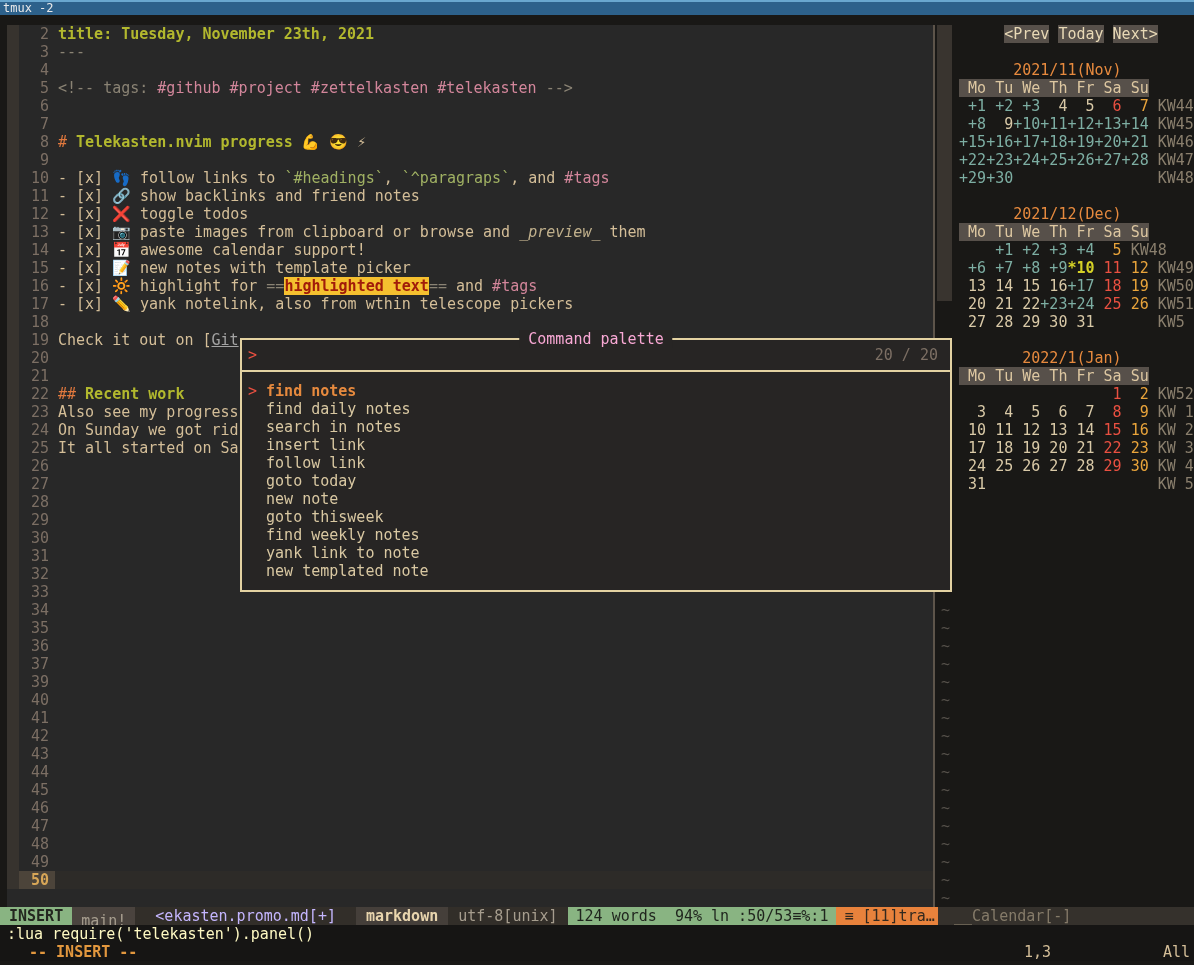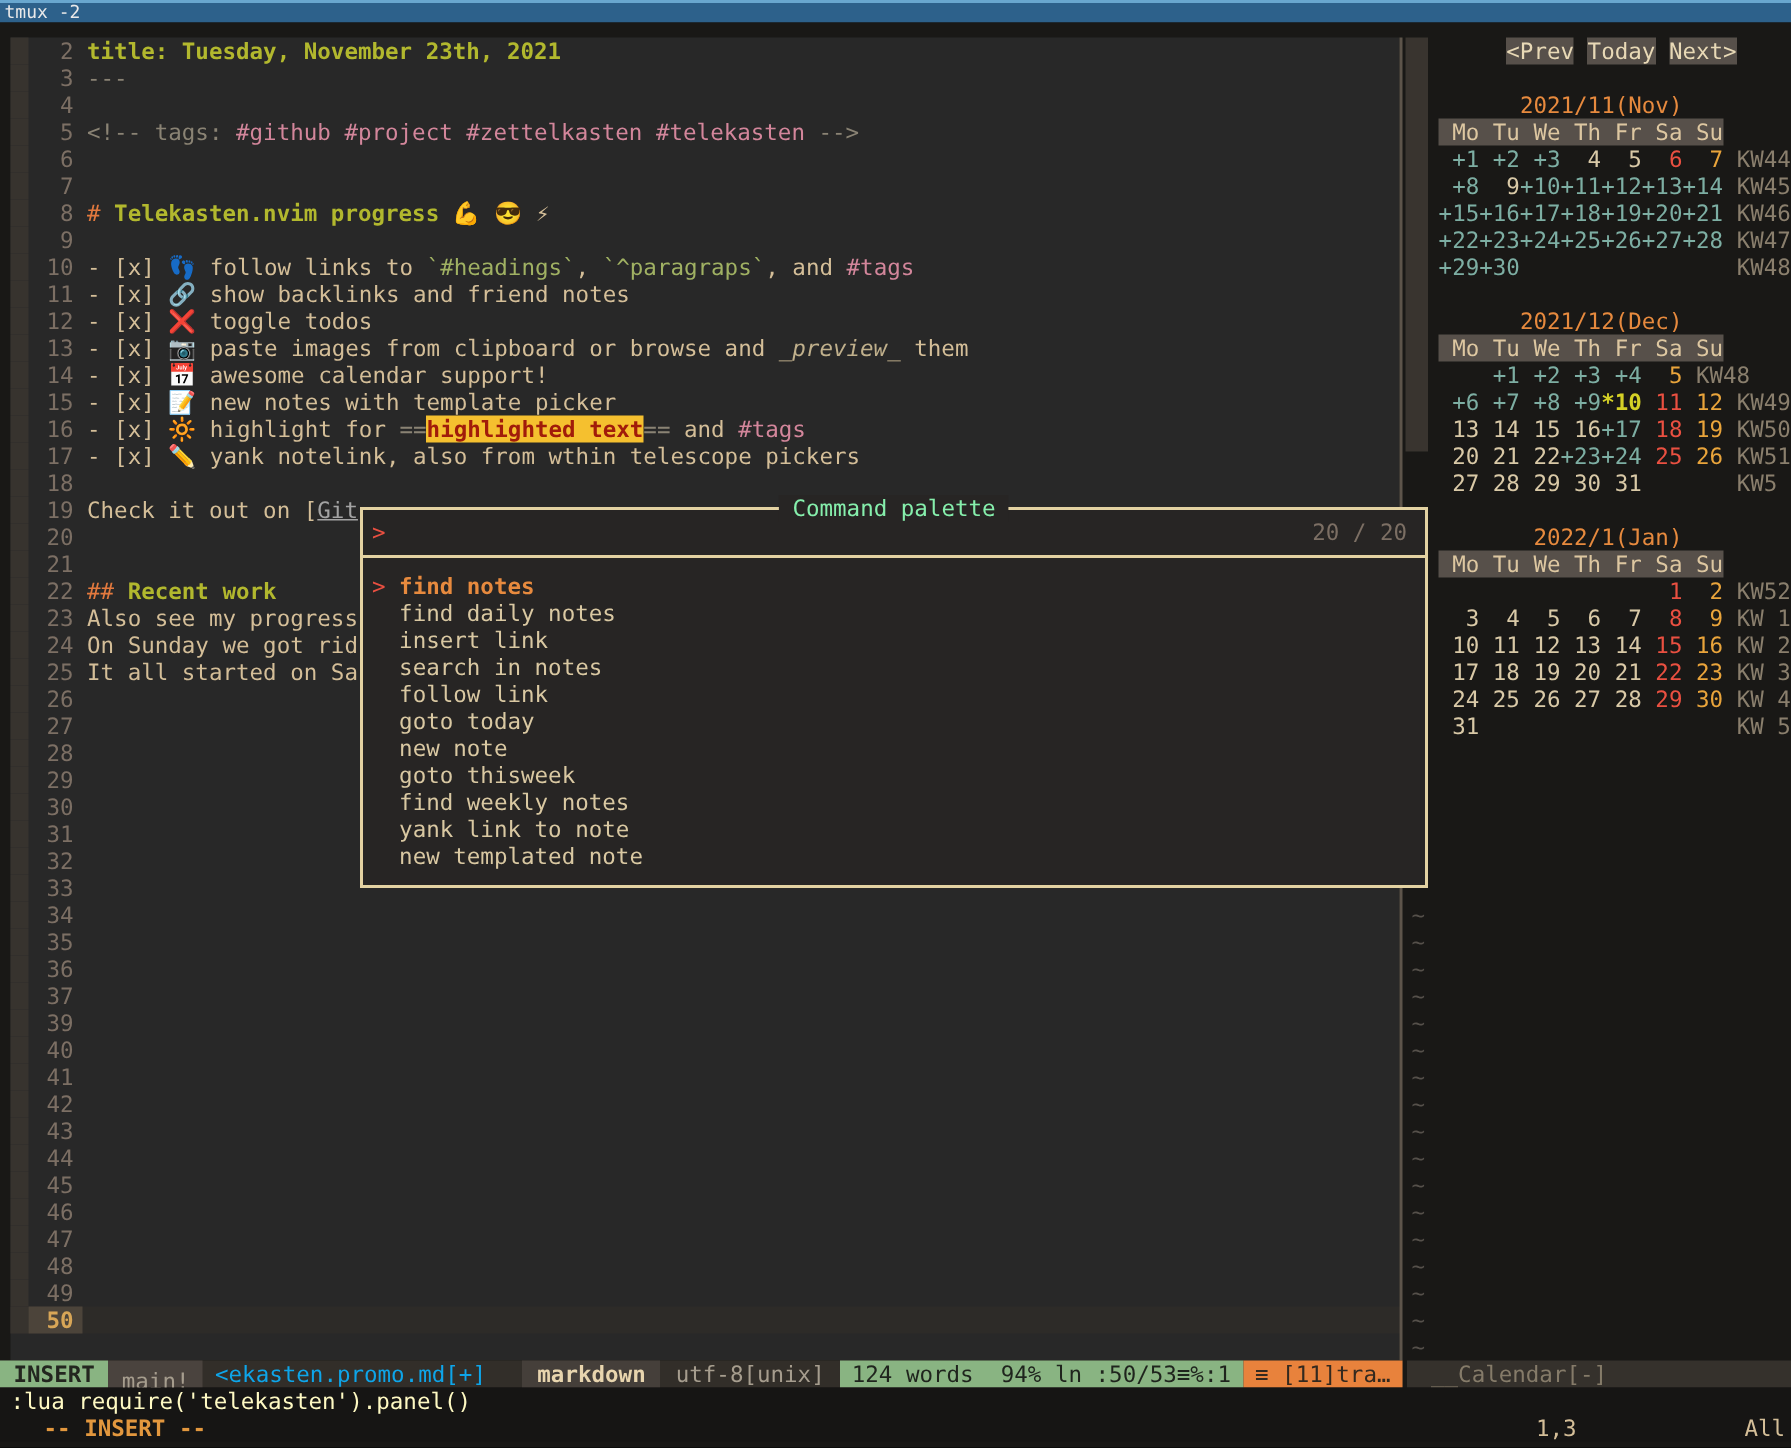--- a/index.html
+++ b/index.html
@@ -21,35 +21,35 @@
   
   .vsep{position:absolute;left:933px;top:10px;width:2px;height:882px;background:#5d544a;}
   .vstrip{position:absolute;left:937px;top:10px;width:15px;height:276px;background:#39342f;}
   
   .calendar{position:absolute;left:941px;top:10px;width:253px;height:940px;}
   .crow{height:18px;white-space:pre;color:#d9c9a7;}
   
   .popup{position:absolute;left:240px;top:323px;width:712px;height:254px;box-sizing:border-box;
          border:2px solid #e3d2a2;background:#272524;}
   .ptitle{position:absolute;top:-10px;left:50%;transform:translateX(-50%);
-          background:#272524;padding:0 9px;color:#86efac;text-align:center;}
+          background:#272524;padding:0 9px;color:#f9a8d4;text-align:center;}
   .prompt{height:30px;line-height:30px;border-bottom:2px solid #e3d2a2;display:flex;
           padding:0 12px 0 6px;white-space:pre;}
   .prompt .caret{color:#ea5041;}
   .prompt .count{margin-left:auto;color:#7c6f64;}
   .plist{padding-top:10px;}
   .pitem{height:18px;white-space:pre;color:#d9c8a2;padding-left:6px;}
   .pitem .sel-caret{color:#ea5041;}
   .pitem.sel .label{color:#e78a3e;font-weight:bold;}
   
   .statusline{position:absolute;left:0;top:892px;width:935px;height:18px;display:flex;
               background:#322e29;white-space:pre;}
   .sl-mode{background:#89b482;color:#23261f;font-weight:bold;padding:0 9px;}
   .sl-branch{background:#4a433e;color:#a69d8e;padding:0 9px;display:flex;align-items:center;gap:5px;flex-direction:column;}
-  .sl-file{color:#0ea5e9;padding:0 8px;}
+  .sl-file{color:#c4b5fd;padding:0 20px;}
   .sl-spacer{flex:1;}
   .sl-ft{background:#453f3a;color:#e8d5ae;font-weight:bold;padding:0 10px;}
   .sl-enc{color:#a69d8e;padding:0 10px;}
   .sl-words{background:#89b482;color:#1f241d;padding:0 8px;}
   .sl-buf{background:#e8823c;color:#33291f;padding:0 8px;}
   .cal-sl{position:absolute;left:938px;top:892px;width:256px;height:18px;background:#35312c;
           color:#857b69;white-space:pre;padding-left:16px;box-sizing:border-box;}
   .cmdline{position:absolute;left:0;top:910px;width:1194px;height:18px;background:#161514;
            color:#fef9c3;white-space:pre;padding-left:7px;box-sizing:border-box;}
   .rulerline{position:absolute;left:0;top:928px;width:1194px;height:18px;background:#161514;}
@@ -195,22 +195,22 @@
 
     <div class="popup">
       <div class="ptitle">Command palette</div>
       <div class="prompt">
         <span class="caret">&gt;</span>
         <span class="count">20 / 20</span>
       </div>
       <div class="plist" id="plist">
           <div class="pitem sel"><span class="sel-caret">&gt; </span><span class="label">find notes</span></div>
           <div class="pitem"><span class="sel-caret">  </span><span class="label">find daily notes</span></div>
+          <div class="pitem"><span class="sel-caret">  </span><span class="label">search in notes</span></div>
           <div class="pitem"><span class="sel-caret">  </span><span class="label">insert link</span></div>
-          <div class="pitem"><span class="sel-caret">  </span><span class="label">search in notes</span></div>
           <div class="pitem"><span class="sel-caret">  </span><span class="label">follow link</span></div>
           <div class="pitem"><span class="sel-caret">  </span><span class="label">goto today</span></div>
           <div class="pitem"><span class="sel-caret">  </span><span class="label">new note</span></div>
           <div class="pitem"><span class="sel-caret">  </span><span class="label">goto thisweek</span></div>
           <div class="pitem"><span class="sel-caret">  </span><span class="label">find weekly notes</span></div>
           <div class="pitem"><span class="sel-caret">  </span><span class="label">yank link to note</span></div>
           <div class="pitem"><span class="sel-caret">  </span><span class="label">new templated note</span></div>
         </div>
     </div>
 

